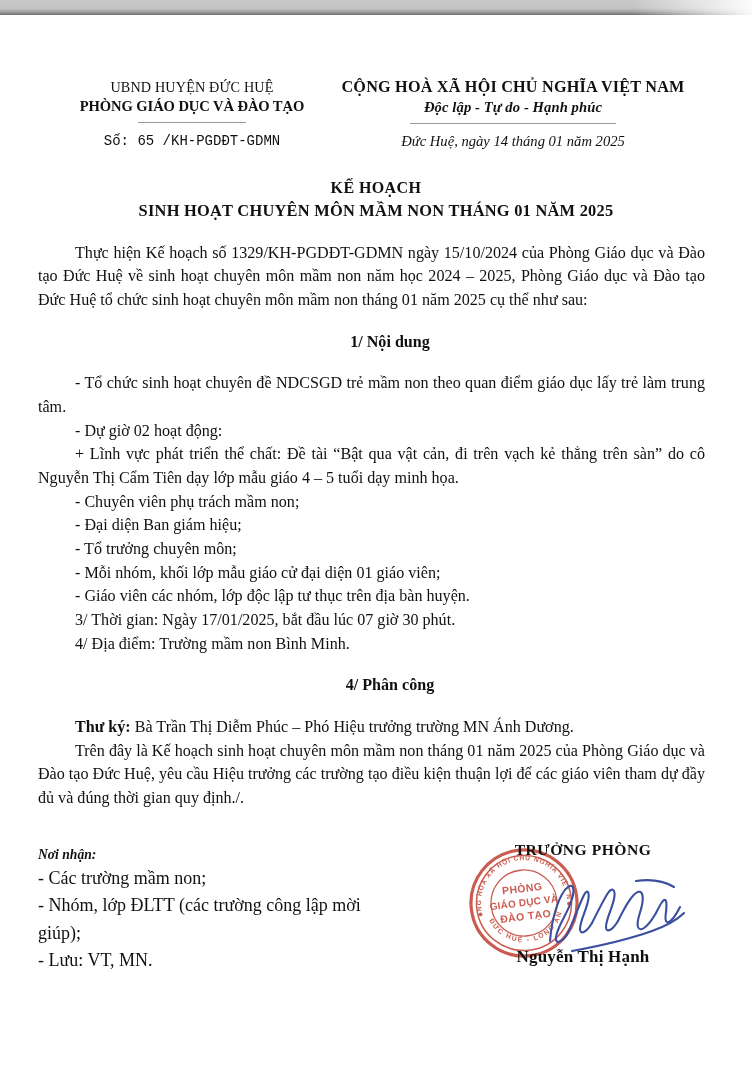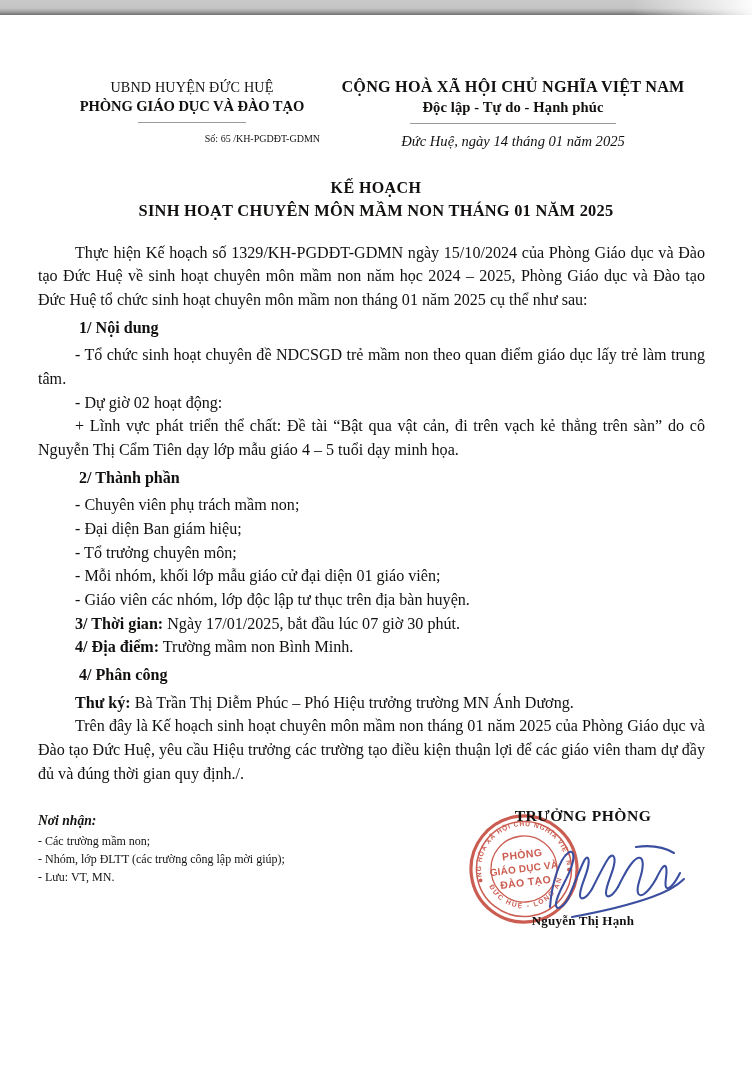--- a/index.html
+++ b/index.html
@@ -91,40 +91,42 @@
     line-height: 1.3;
     letter-spacing: 0.2px;
     white-space: nowrap;
   }
   .nation-line2 {
     font-size: 14.6px;
     font-weight: bold;
     line-height: 1.35;
     letter-spacing: 0.1px;
     white-space: nowrap;
+    font-style: italic;
   }
   .rule {
     height: 1px;
     background: #9b9b9b;
     margin: 5px auto 0 auto;
   }
   .rule-left  { width: 108px; }
   .rule-right { width: 206px; }
 
   .subhead {
     display: flex;
     padding: 9px 46px 0 46px;
     align-items: flex-start;
   }
   .sh-left {
     width: 256px;
-    text-align: right;
+    text-align: center;
     padding-left: 18px;
-    font-size: 10px;
-    white-space: nowrap;
+    font-size: 14px;
+    white-space: nowrap;
+    font-family: Liberation Mono, monospace;
   }
   .sh-right {
     flex: 1;
     text-align: center;
     font-size: 14.6px;
     font-style: italic;
     white-space: nowrap;
   }
 
   
@@ -152,86 +154,87 @@
     line-height: 1.47;
   }
   .p {
     text-align: justify;
     text-indent: 37px;
     margin: 0;
   }
   .heading {
     font-weight: bold;
     text-indent: 37px;
-    margin: 4px;
+    margin: 18px;
+    text-align: center;
   }
   .heading-inline {
     text-indent: 37px;
     margin: 0;
   }
-  .heading-inline b { font-weight: bold; }
+  .heading-inline b { font-weight: normal; }
   .item {
     text-indent: 37px;
     margin: 0;
     text-align: justify;
   }
   .item-wrap {
     text-indent: 37px;
     margin: 0;
     text-align: justify;
   }
   .sig-lead {
     text-indent: 37px;
     margin: 0;
     text-align: justify;
   }
   .sig-lead b { font-weight: bold; }
 
   
   .footer {
     position: relative;
-    margin-top: 26px;
+    margin-top: 35px;
     padding: 0 40px 0 38px;
     min-height: 185px;
   }
   .recipients {
     position: absolute;
     left: 38px;
     top: 0;
     width: 330px;
   }
   .recip-title {
     font-style: italic;
     font-weight: bold;
     font-size: 13.6px;
     line-height: 1.5;
   }
   .recip-item {
-    font-size: 12px;
+    font-size: 18px;
     line-height: 1.52;
   }
 
   .signature {
     position: absolute;
     left: 452px;
     top: -4px;
     width: 262px;
     text-align: center;
   }
   .sig-title {
     font-size: 15.6px;
     font-weight: bold;
     letter-spacing: 0.5px;
     position: relative;
     z-index: 3;
     white-space: nowrap;
   }
   .sig-space { height: 88px; }
   .sig-name {
-    font-size: 13px;
+    font-size: 17px;
     font-weight: bold;
     letter-spacing: 0.2px;
     position: relative;
     z-index: 3;
     white-space: nowrap;
   }
 
   
   .seal {
     position: absolute;
@@ -292,21 +295,20 @@
 
   <div class="body">
 
     <p class="p">Thực hiện Kế hoạch số 1329/KH-PGDĐT-GDMN ngày 15/10/2024 của Phòng Giáo dục và Đào tạo Đức Huệ về sinh hoạt chuyên môn mầm non năm học 2024 – 2025, Phòng Giáo dục và Đào tạo Đức Huệ tổ chức sinh hoạt chuyên môn mầm non tháng 01 năm 2025 cụ thể như sau:</p>
 
     <p class="heading">1/ Nội dung</p>
     <p class="item-wrap">- Tổ chức sinh hoạt chuyên đề NDCSGD trẻ mầm non theo quan điểm giáo dục lấy trẻ làm trung tâm.</p>
     <p class="item">- Dự giờ 02 hoạt động:</p>
     <p class="item-wrap">+ Lĩnh vực phát triển thể chất: Đề tài “Bật qua vật cản, đi trên vạch kẻ thẳng trên sàn” do cô Nguyễn Thị Cẩm Tiên dạy lớp mẫu giáo 4 – 5 tuổi dạy minh họa.</p>
 
-    <p class="heading">2/ Thành phần</p>
     <p class="item">- Chuyên viên phụ trách mầm non;</p>
     <p class="item">- Đại diện Ban giám hiệu;</p>
     <p class="item">- Tổ trưởng chuyên môn;</p>
     <p class="item">- Mỗi nhóm, khối lớp mẫu giáo cử đại diện 01 giáo viên;</p>
     <p class="item">- Giáo viên các nhóm, lớp độc lập tư thục trên địa bàn huyện.</p>
 
     <p class="heading-inline"><b>3/ Thời gian:</b><span> Ngày 17/01/2025, bắt đầu lúc 07 giờ 30 phút.</span></p>
 
     <p class="heading-inline"><b>4/ Địa điểm:</b><span> Trường mầm non Bình Minh.</span></p>
 

